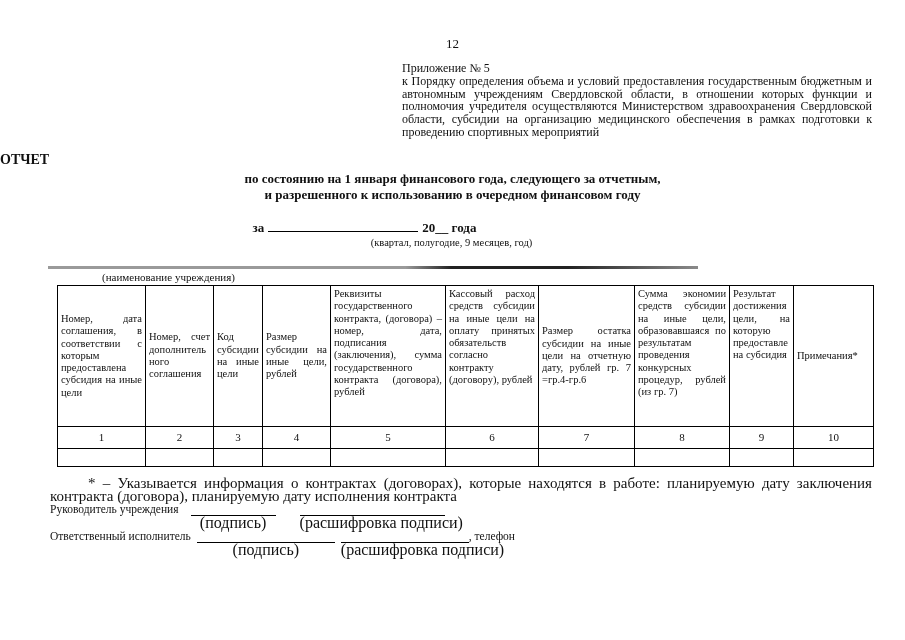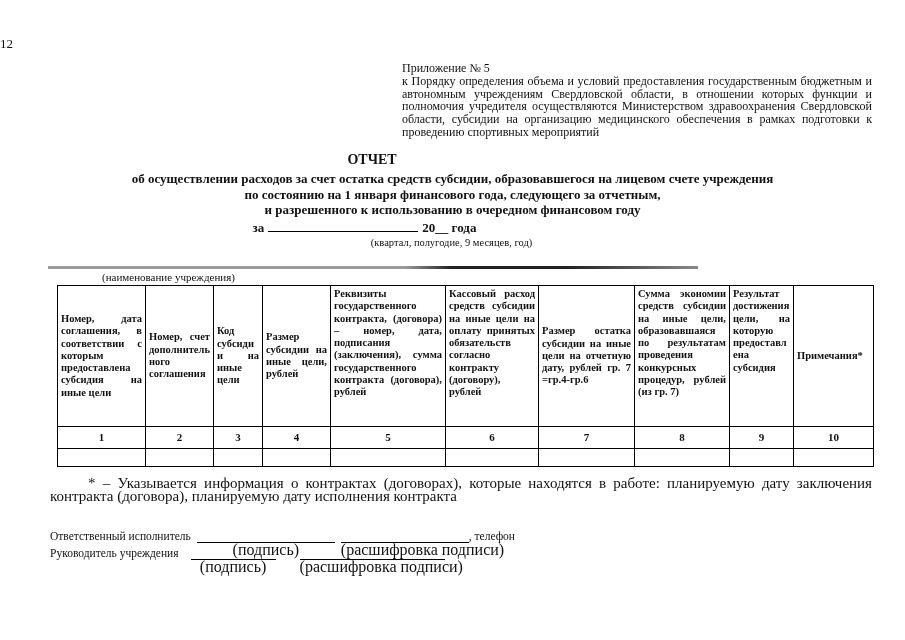--- a/index.html
+++ b/index.html
@@ -4,31 +4,31 @@
 <style>
   * { margin:0; padding:0; box-sizing:border-box; }
   html,body { background:#ffffff; }
   body {
     width:905px; height:640px; position:relative;
     font-family:"Liberation Serif","DejaVu Serif",serif;
     color:#111111; overflow:hidden;
   }
   .page-number {
     position:absolute; top:36px; left:0; width:905px;
-    text-align:left; font-size:13px;
+    text-align:center; font-size:13px;
   }
   .appendix {
     position:absolute; left:402px; top:62px; width:470px;
     font-size:12px; line-height:12.8px;
   }
   .appendix-title { text-align:left; }
   .appendix-body { text-align:justify; }
   .report-title {
     position:absolute; top:152px; left:0; width:744px;
-    text-align:center; font-weight:bold; font-size:14px;
+    text-align:left; font-weight:bold; font-size:14px;
   }
   .report-subtitle {
     position:absolute; top:171px; left:25px; width:855px;
     text-align:center; font-weight:bold; font-size:13px; line-height:15.5px;
   }
   .period-line {
     position:absolute; top:219px; left:0; width:729px;
     text-align:center; font-weight:bold; font-size:13px;
   }
   .period-blank {
@@ -45,38 +45,38 @@
   }
   .org-hint {
     position:absolute; top:271px; left:102px; width:650px;
     text-align:left; font-size:11px;
   }
   table.report-table {
     position:absolute; top:285px; left:57px; width:816px;
     border-collapse:collapse; table-layout:fixed;
   }
   .report-table th, .report-table td {
-    border:1px solid #000; font-weight:bold;
+    border:1px solid #000; font-weight:normal;
     font-size:10.5px; line-height:12.3px;
     padding:2px 3px; text-align:justify; vertical-align:middle;
     overflow-wrap:break-word; word-break:break-word;
   }
   .report-table thead th { height:141px; }
   .report-table th.vtop { vertical-align:top; }
   .report-table .num-row td { height:22px; text-align:center; font-size:11px; }
   .report-table .empty-row td { height:18px; }
   .footnote {
     position:absolute; top:477px; left:50px; width:822px;
     font-size:15px; line-height:13px; text-align:justify; text-indent:38px;
   }
   .sig-row {
     position:absolute; left:50px; display:flex; align-items:flex-start;
     font-size:11.5px; line-height:13px;
   }
-  .sig-row-head { top:503px;margin-top:44px; }
+  .sig-row-head { top:503px; }
   .sig-row-exec { top:530px; }
   .sig-field { display:inline-block; text-align:center; }
   .sig-field .rule { display:block; height:13px; border-bottom:1px solid #000; }
   .sig-field .hint { display:block; font-size:16px; line-height:14px; white-space:nowrap; }
   .sig-gap-s { width:12px; } .sig-gap-m { width:24px; } .sig-gap-xs { width:6px; }
   .gap { display:inline-block; height:1px; }
   .phone-suffix { white-space:pre; }
 </style>
 </head>
 <body>
@@ -84,21 +84,20 @@
 <div class="page-number">12</div>
 
 <div class="appendix">
   <div class="appendix-title">Приложение № 5</div>
   <div class="appendix-body">к Порядку определения объема и условий предоставления государственным бюджетным и автономным учреждениям Свердловской области, в отношении которых функции и полномочия учредителя осуществляются Министерством здравоохранения Свердловской области, субсидии на организацию медицинского обеспечения в рамках подготовки к проведению спортивных мероприятий</div>
 </div>
 
 <div class="report-title">ОТЧЕТ</div>
 
 <div class="report-subtitle">
-  <div>об осуществлении расходов за счет остатка средств субсидии, образовавшегося на лицевом счете учреждения</div>
   <div>по состоянию на 1 января финансового года, следующего за отчетным,</div>
   <div>и разрешенного к использованию в очередном финансовом году</div>
 </div>
 
 <div class="period-line"><span>за</span><span class="period-blank"></span><span>20__ года</span></div>
 
 <div class="period-hint">(квартал, полугодие, 9 месяцев, год)</div>
 
 <div class="org-rule"></div>
 <div class="org-hint">(наименование учреждения)</div>

